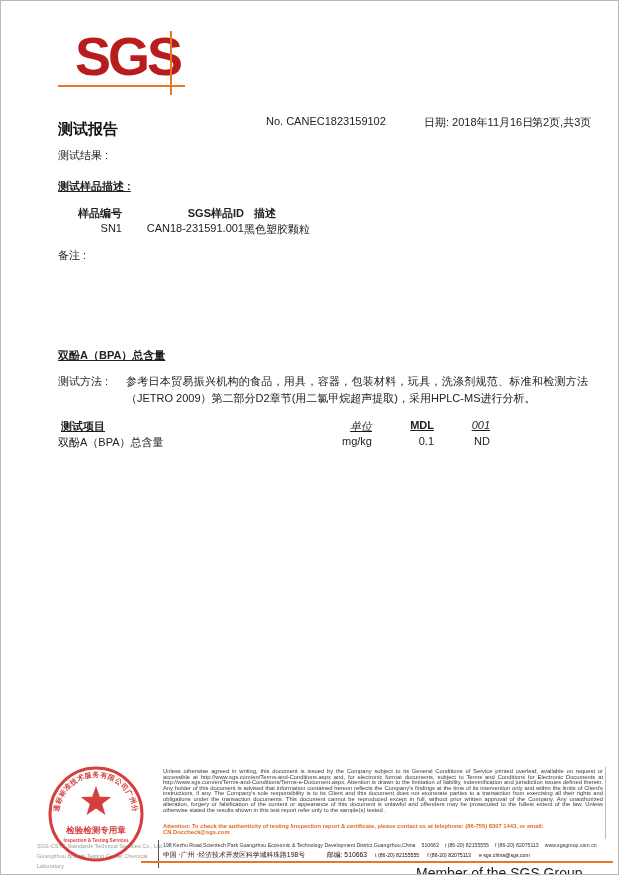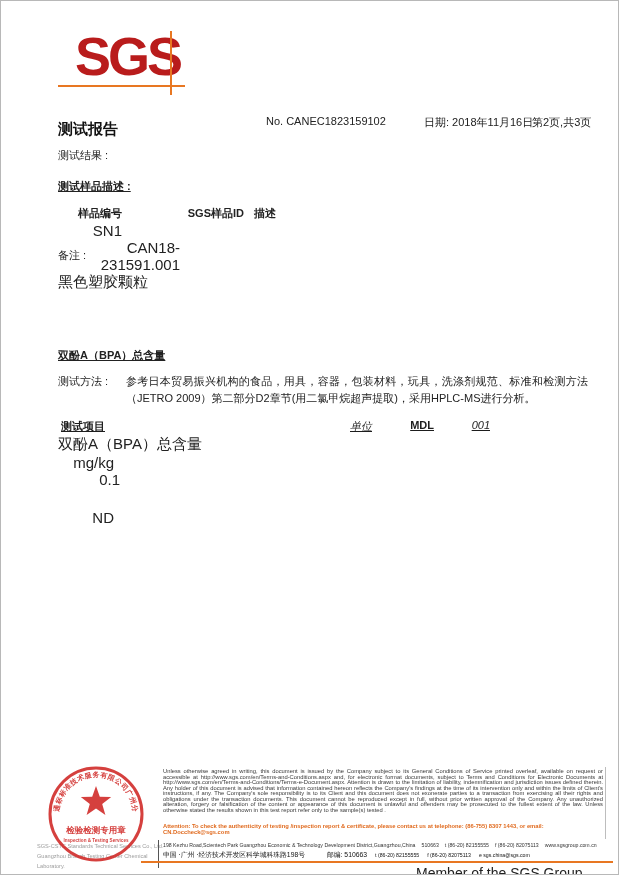--- a/index.html
+++ b/index.html
@@ -10,21 +10,21 @@
     color:#1d1d1d;
   }
   .abs { position:absolute; }
   .logo-text {
     font-size:54px; font-weight:bold; color:#b91c1c; letter-spacing:-3px;
     font-family:Liberation Sans, sans-serif;
   }
   .rule-orange { background:#e87722; }
   .report-title { font-size:15px; font-weight:bold; color:#111; }
   .hdr-meta { font-size:11px; color:#222;padding-left:44px; }
-  .body-txt { font-size:15px; color:#222;flex-direction:column; }
+  .body-txt { font-size:11px; color:#222; }
   .lbl { font-size:11px; color:#222; }
   .ul-bold { font-weight:bold; text-decoration:underline; }
   .tbl-head { font-size:11px; font-weight:bold; color:#222; }
   .note-line { font-size:10.5px; color:#222; line-height:17px; }
   .method-text { font-size:11px; line-height:16.5px; color:#222; text-align:justify; }
   .col-center { text-align:right; }
   .res-hd-ul { text-decoration:underline; font-weight:bold; }
   .res-hd-it { text-decoration:underline; font-style:italic; }
   .legal { font-size:5.8px; line-height:5.5px; color:#3a3a3a; text-align:justify; }
   .attention { font-size:5.8px; line-height:5.8px; font-weight:bold; color:#e06a1e; }
@@ -72,21 +72,21 @@
   <div class="abs flex" style="left:57px; top:418px; font-size:11px;">
     <div class="res-hd-ul" style="width:258px; padding-left:3px;">测试项目</div>
     <div class="res-hd-it col-center" style="width:56px;">单位</div>
     <div class="res-hd-ul col-center" style="width:50px; margin-left:12px;">MDL</div>
     <div class="res-hd-it col-center" style="width:50px; margin-left:6px;">001</div>
   </div>
   <div class="abs flex body-txt" style="left:57px; top:434px;">
     <div style="width:258px;">双酚A（BPA）总含量</div>
     <div class="col-center" style="width:56px;">mg/kg</div>
     <div class="col-center" style="width:50px; margin-left:12px;">0.1</div>
-    <div class="col-center" style="width:50px; margin-left:6px;margin-top:21px;">ND</div>
+    <div class="col-center" style="width:50px; margin-left:6px;">ND</div>
   </div>
 
   <div class="abs company-gray" style="left:36px; top:840px; width:140px;">
     <div>SGS-CSTC Standards Technical Services Co., Ltd.</div>
     <div>Guangzhou Branch Testing Center Chemical Laboratory.</div>
   </div>
 
   <svg class="abs" style="left:40px; top:756px; opacity:0.92;" width="110" height="112" viewBox="0 0 110 112">
     <circle cx="55" cy="57" r="46" fill="none" stroke="#d2302e" stroke-width="3"></circle>
     <path id="stamp-arc" d="M 18 57 A 37 37 0 0 1 92 57" fill="none"></path>

